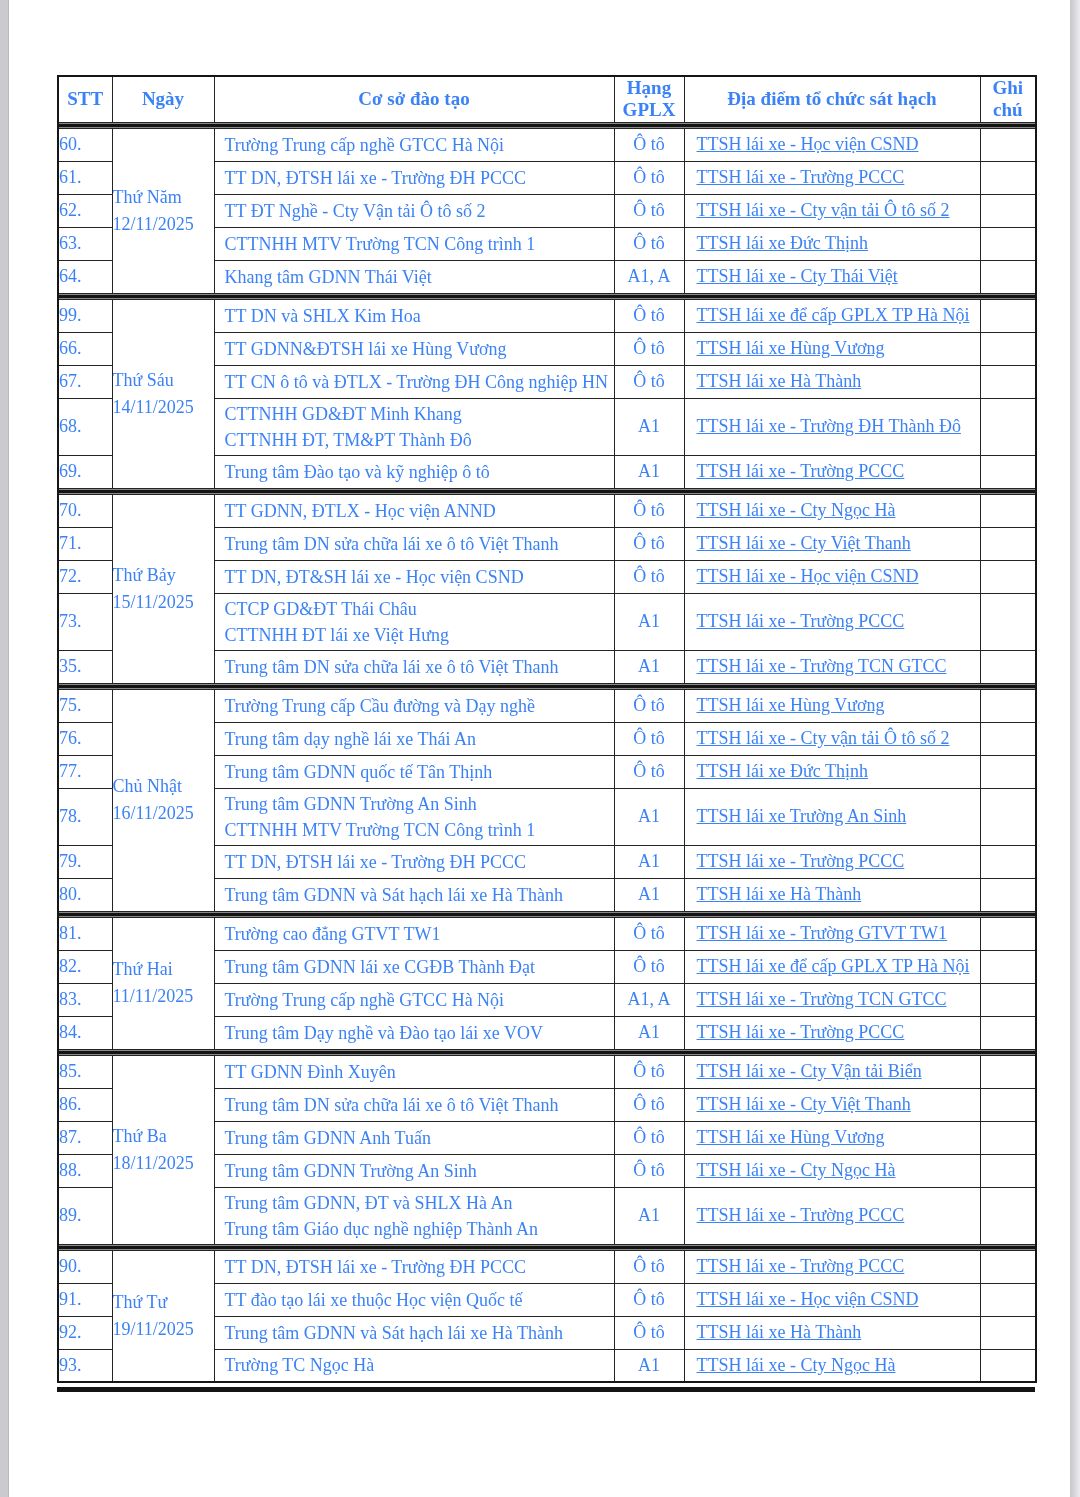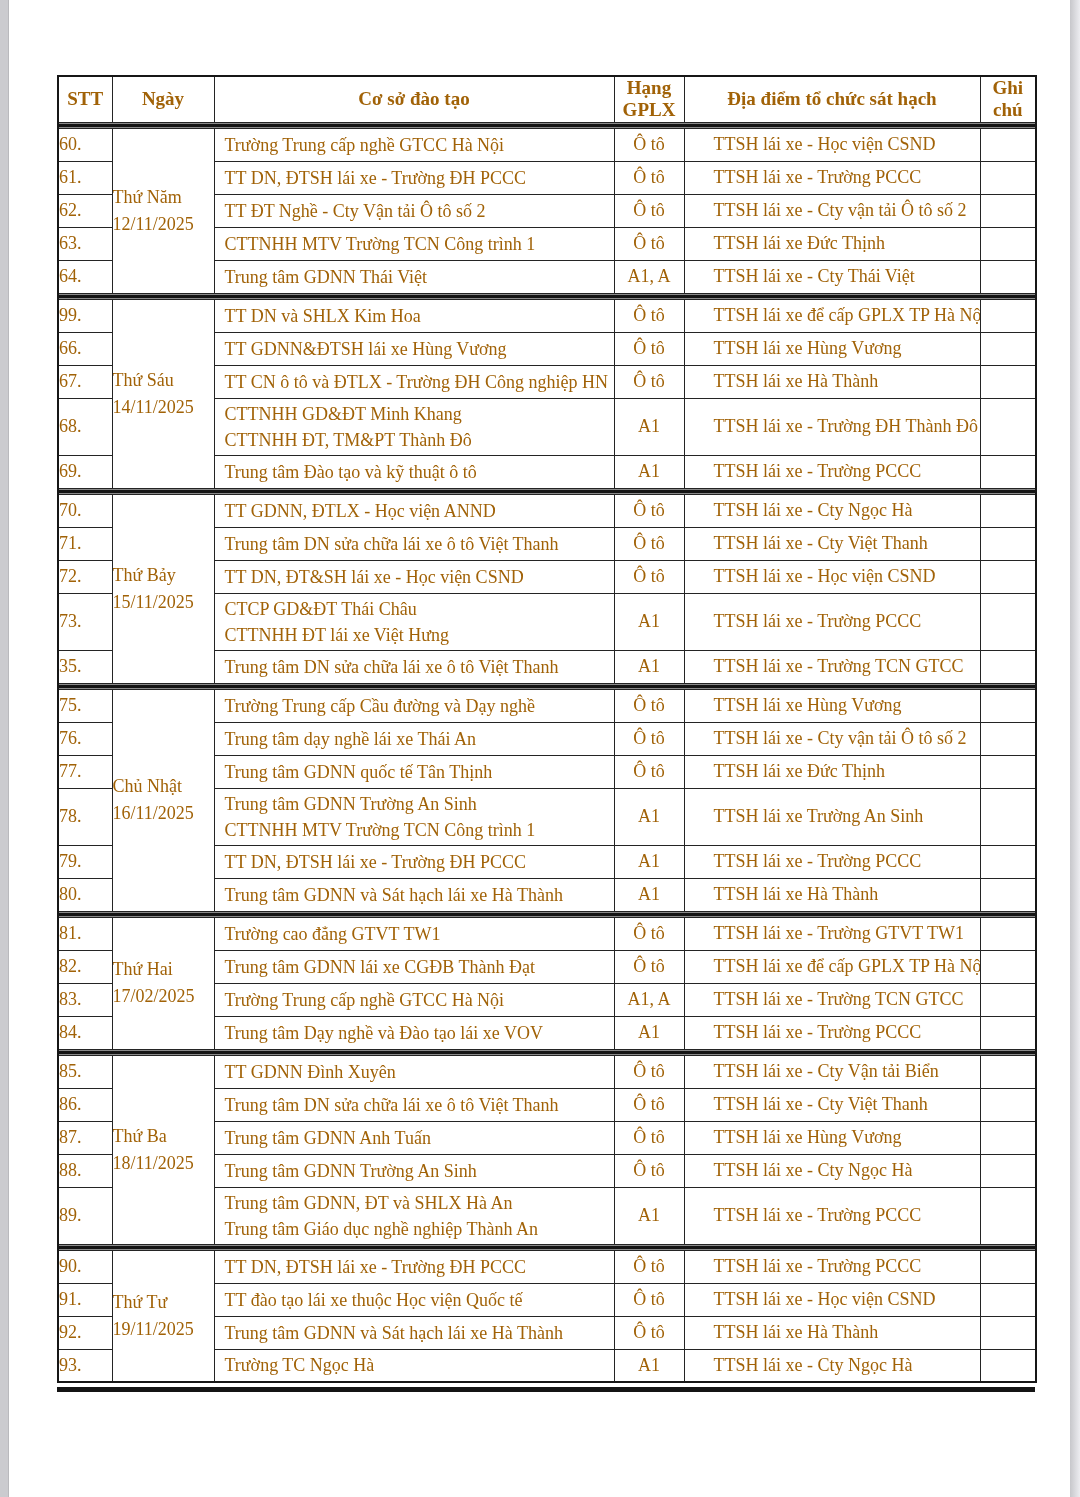--- a/index.html
+++ b/index.html
@@ -3,21 +3,21 @@
 <meta charset="utf-8">
 <style>
   * { box-sizing: border-box; }
   html, body { margin: 0; padding: 0; background: #ffffff; }
   .sheet {
     position: relative;
     width: 1080px;
     height: 1497px;
     background: #ffffff;
     font-family: "Liberation Serif", "DejaVu Serif", serif;
-    color: #a16207;
+    color: #3b82f6;
     overflow: hidden;
   }
   .edge-left {
     position: absolute; left: 0; top: 0;
     width: 9px; height: 100%;
     background: #cbcbcf;
     border-right: 1px solid #b9b9bd;
   }
   .edge-right {
     position: absolute; right: 0; top: 0;
@@ -47,21 +47,21 @@
     vertical-align: middle;
     padding: 0;
     white-space: nowrap;
   }
   td.stt { text-align: left; }
   td.date { text-align: left; }
   td.date .day, td.date .dmy { line-height: 27px; }
   td.fac { padding: 2px 6px 2px 10px; margin-left: 32px; }
   td.fac .fline { line-height: 26px; }
   td.lic { text-align: center; margin-left: 36px; }
-  td.venue { padding-left: 29px; }
+  td.venue { padding-left: 12px; text-decoration: underline; }
   td.note { }
   tr.sep td {
     height: 6px;
     padding: 0;
     border-left: none;
     border-right: none;
     background: linear-gradient(to bottom, #ffffff 0px, #ffffff 1px, #141414 1px, #141414 5px, #ffffff 5px, #ffffff 6px);
   }
   .bottom-bar { height: 5px; background: #141414; margin-top: 4px; }
 </style>
@@ -132,21 +132,21 @@
             <td class="fac">
               <div class="fline">CTTNHH MTV Trường TCN Công trình 1</div>
             </td>
             <td class="lic">Ô tô</td>
             <td class="venue">TTSH lái xe Đức Thịnh</td>
             <td class="note"></td>
           </tr>
           <tr>
             <td class="stt">64.</td>
             <td class="fac">
-              <div class="fline">Trung tâm GDNN Thái Việt</div>
+              <div class="fline">Khang tâm GDNN Thái Việt</div>
             </td>
             <td class="lic">A1, A</td>
             <td class="venue">TTSH lái xe - Cty Thái Việt</td>
             <td class="note"></td>
           </tr>
           <tr class="sep">
             <td colspan="6"></td>
           </tr>
           <tr>
             <td class="stt">99.</td>
@@ -185,21 +185,21 @@
               <div class="fline">CTTNHH GD&amp;ĐT Minh Khang</div>
               <div class="fline">CTTNHH ĐT, TM&amp;PT Thành Đô</div>
             </td>
             <td class="lic">A1</td>
             <td class="venue">TTSH lái xe - Trường ĐH Thành Đô</td>
             <td class="note"></td>
           </tr>
           <tr>
             <td class="stt">69.</td>
             <td class="fac">
-              <div class="fline">Trung tâm Đào tạo và kỹ thuật ô tô</div>
+              <div class="fline">Trung tâm Đào tạo và kỹ nghiệp ô tô</div>
             </td>
             <td class="lic">A1</td>
             <td class="venue">TTSH lái xe - Trường PCCC</td>
             <td class="note"></td>
           </tr>
           <tr class="sep">
             <td colspan="6"></td>
           </tr>
           <tr>
             <td class="stt">70.</td>
@@ -313,21 +313,21 @@
             <td class="venue">TTSH lái xe Hà Thành</td>
             <td class="note"></td>
           </tr>
           <tr class="sep">
             <td colspan="6"></td>
           </tr>
           <tr>
             <td class="stt">81.</td>
             <td class="date" rowspan="4">
               <div class="day">Thứ Hai</div>
-              <div class="dmy">17/02/2025</div>
+              <div class="dmy">11/11/2025</div>
             </td>
             <td class="fac">
               <div class="fline">Trường cao đẳng GTVT TW1</div>
             </td>
             <td class="lic">Ô tô</td>
             <td class="venue">TTSH lái xe - Trường GTVT TW1</td>
             <td class="note"></td>
           </tr>
           <tr>
             <td class="stt">82.</td>

